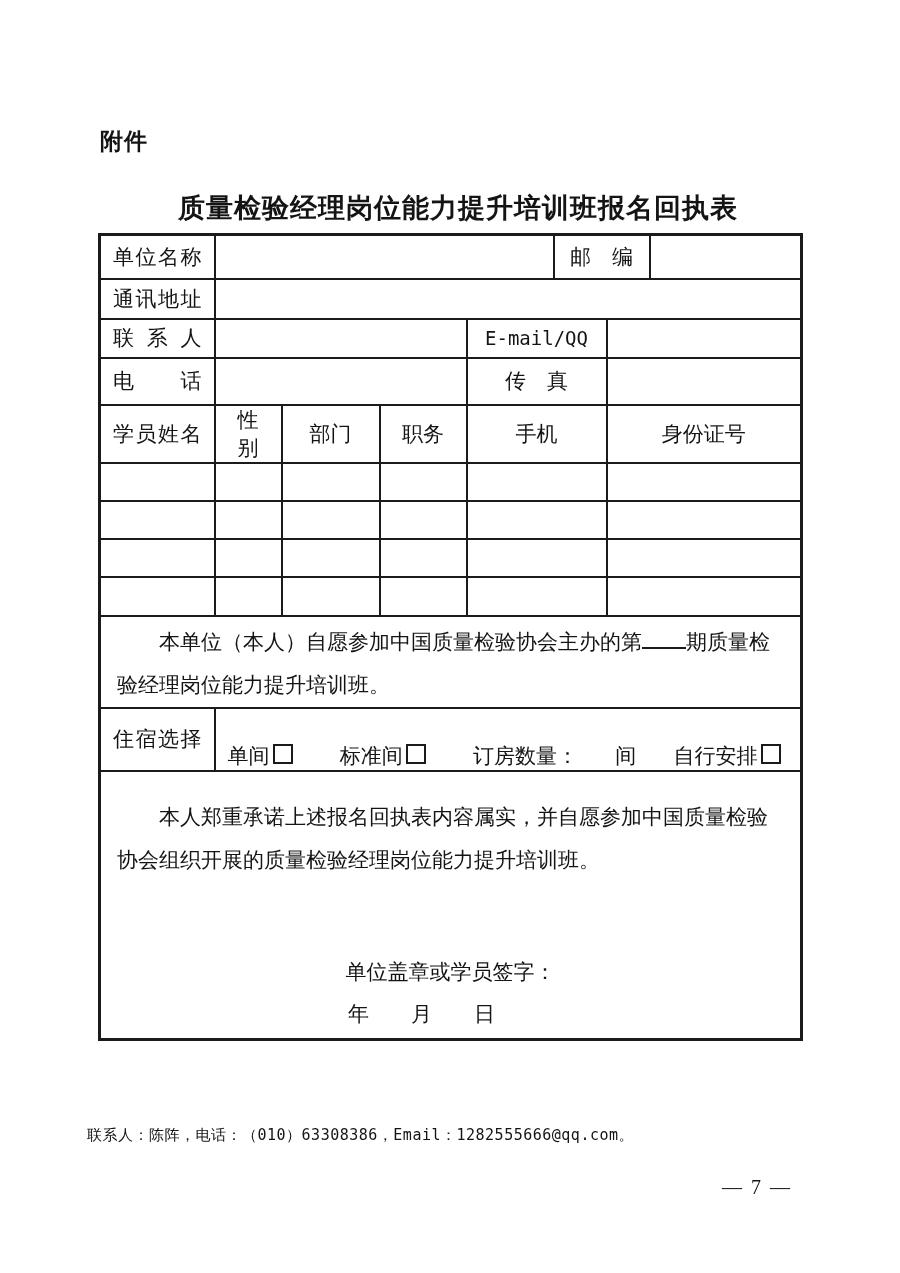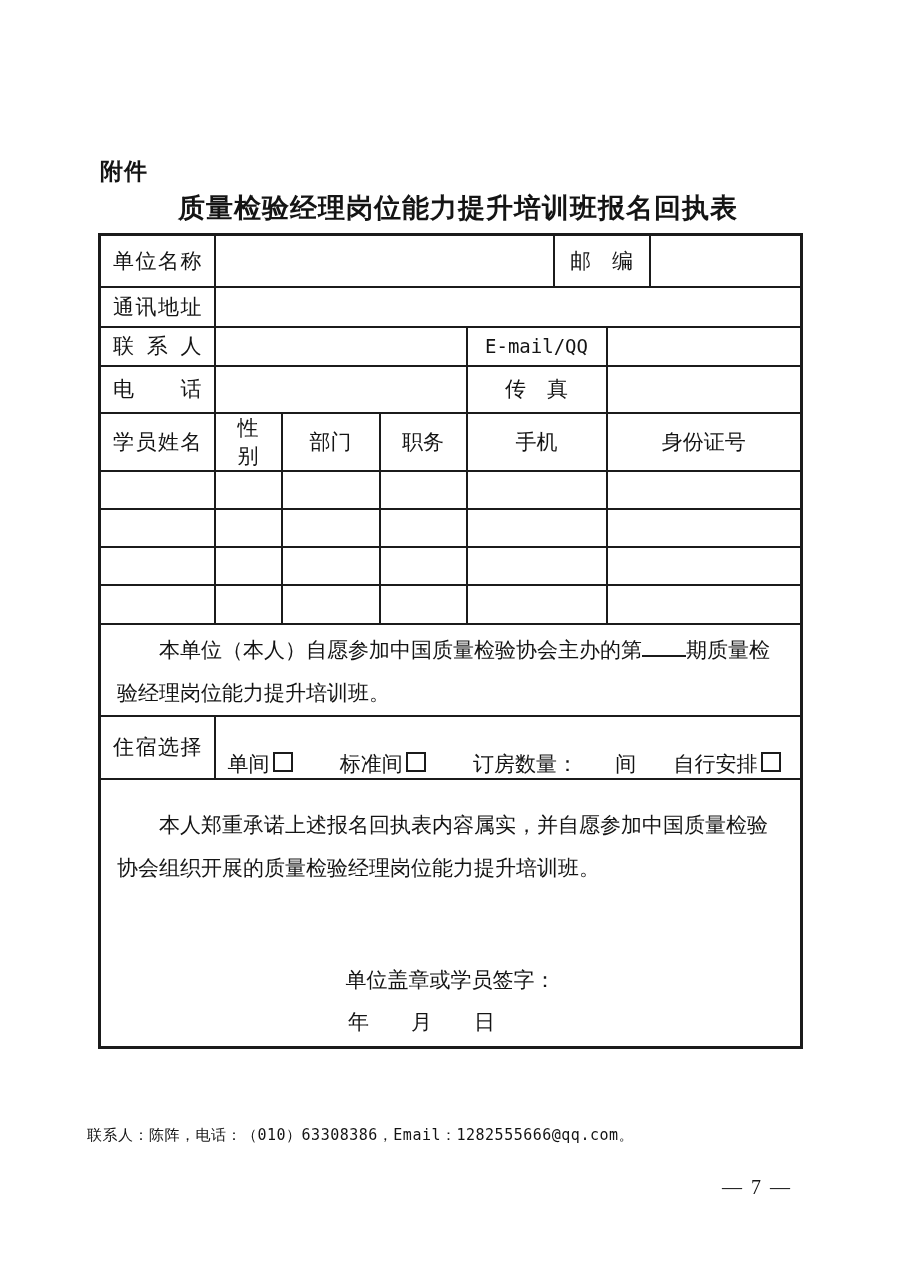--- a/index.html
+++ b/index.html
@@ -9,21 +9,21 @@
     height: 1273px;
     margin: 0 auto;
     background: #ffffff;
     color: #141414;
     font-family: "Liberation Serif", "DejaVu Serif", serif;
     overflow: hidden;
   }
   .attachment {
     position: absolute;
     left: 100px;
-    top: 156px;
+    top: 126px;
     font-family: "Liberation Sans", "DejaVu Sans", sans-serif;
     font-weight: 700;
     font-size: 23px;
     letter-spacing: 1px;
   }
   .doc-title {
     position: absolute;
     left: 0;
     top: 182px;
     width: 100%;
@@ -125,21 +125,21 @@
         <col style="width:67px">
         <col style="width:98px">
         <col style="width:87px">
       <col style="width:87px">
         <col style="width:53px">
         <col style="width:43px">
         <col style="width:152px">
     </colgroup>
 
     <tbody>
-        <tr style="height:52px">
+        <tr style="height:44px">
       <td class="jlabel">单位名称</td>
       <td colspan="4"></td>
       <td colspan="2" class="center">邮　编</td>
       <td></td>
     </tr>
 
     <tr style="height:40px">
       <td class="jlabel">通讯地址</td>
       <td colspan="7"></td>
     </tr>

